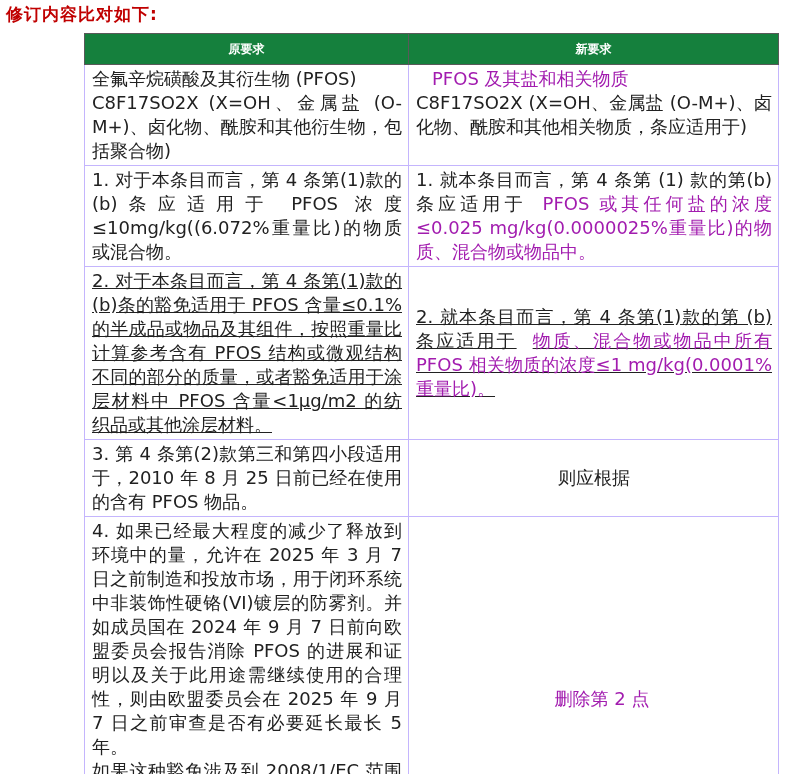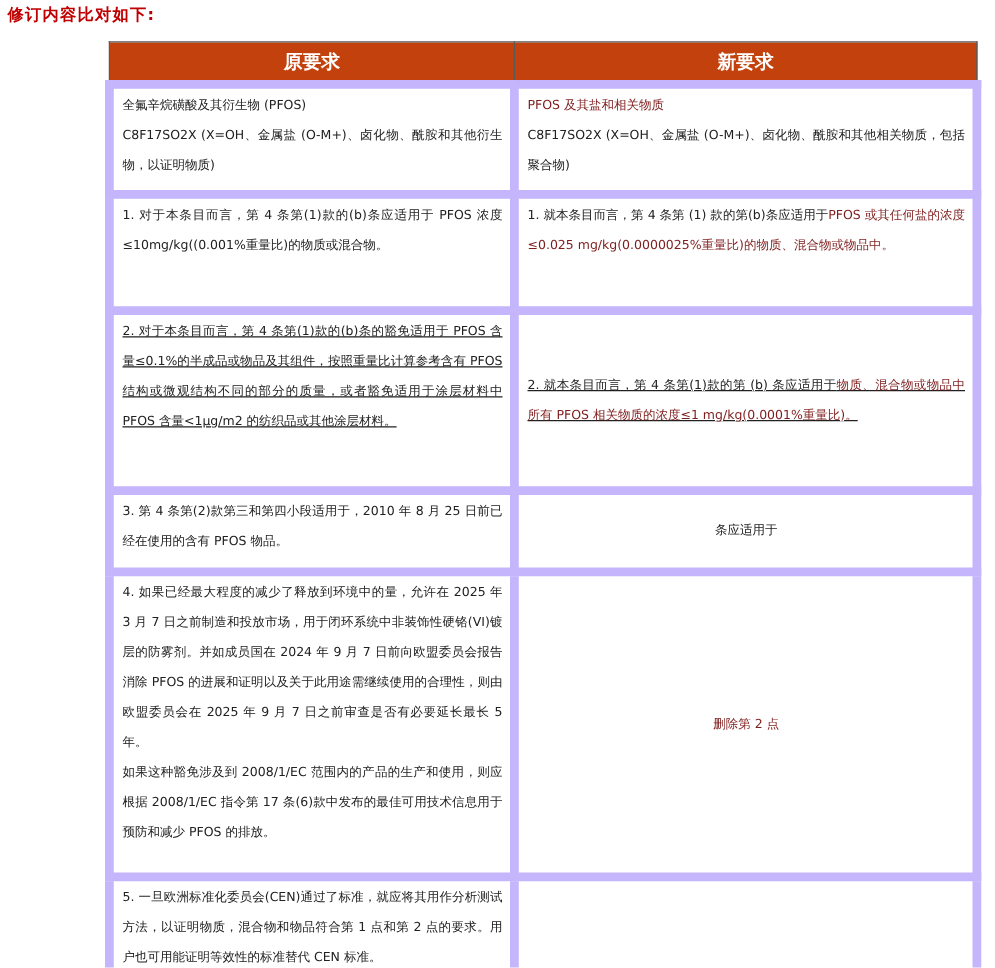--- a/index.html
+++ b/index.html
@@ -13,56 +13,56 @@
     position: relative;
     font-family: "DejaVu Sans", sans-serif;
     color: #212121;
     overflow: hidden;
   }
   .doc-title {
     position: absolute;
     left: 6px;
     top: 3px;
     margin: 0;
-    font-size: 13px;
+    font-size: 17px;
     font-weight: bold;
     color: #C00000;
     letter-spacing: 1px;
   }
   table.cmp {
     position: absolute;
     left: 84px;
     top: 33px;
     width: 694px;
     border-collapse: collapse;
     table-layout: fixed;
   }
   col.c1 { width: 324px; }
   col.c2 { width: 370px; }
   th {
-    background: #c2410c;
+    background: #15803d;
     color: #ffffff;
-    font-size: 15px;
+    font-size: 12px;
     font-weight: bold;
     text-align: center;
     height: 28px;
     border: 1px solid #595959;
     padding: 1px 20px;
   }
   td {
-    border: 7px solid #c4b5fd;
+    border: 1px solid #c4b5fd;
     vertical-align: top;
     padding: 2px 6px 2px 7px;
-    font-size: 10px;
+    font-size: 18px;
     line-height: 24px;
     text-align: justify;
     word-break: break-word;
   }
   td p { margin: 0; }
-  .red { color: #7f1d1d; }
+  .red { color: #a21caf; margin-left: 16px; }
   .vmid { vertical-align: middle; }
   .ctr { text-align: center; vertical-align: middle; }
   tr.r1 td { height: 77px; }
   tr.r2 td { height: 82px; }
   tr.r3 td { height: 133px; text-decoration: underline; }
   tr.r4 td { height: 54px; }
   tr.r5 td { height: 233px; }
   tr.r6 td { height: 96px; }
 </style>
 </head>
@@ -78,52 +78,52 @@
   <thead>
     <tr>
       <th>原要求</th>
       <th>新要求</th>
     </tr>
   </thead>
   <tbody>
     <tr class="r1">
       <td>
         <p>全氟辛烷磺酸及其衍生物 (PFOS)</p>
-        <p>C8F17SO2X (X=OH、金属盐 (O-M+)、卤化物、酰胺和其他衍生物，以证明物质)</p>
+        <p>C8F17SO2X (X=OH、金属盐 (O-M+)、卤化物、酰胺和其他衍生物，包括聚合物)</p>
       </td>
       <td>
         <p class="red">PFOS 及其盐和相关物质</p>
-        <p>C8F17SO2X (X=OH、金属盐 (O-M+)、卤化物、酰胺和其他相关物质，包括聚合物)</p>
+        <p>C8F17SO2X (X=OH、金属盐 (O-M+)、卤化物、酰胺和其他相关物质，条应适用于)</p>
       </td>
     </tr>
 
     <tr class="r2">
       <td>
-        <p>1. 对于本条目而言，第 4 条第(1)款的(b)条应适用于 PFOS 浓度≤10mg/kg((0.001%重量比)的物质或混合物。</p>
+        <p>1. 对于本条目而言，第 4 条第(1)款的(b)条应适用于 PFOS 浓度≤10mg/kg((6.072%重量比)的物质或混合物。</p>
       </td>
       <td>
         <p><span>1. 就本条目而言，第 4 条第 (1) 款的第(b)条应适用于</span><span class="red">PFOS 或其任何盐的浓度≤0.025 mg/kg(0.0000025%重量比)的物质、混合物或物品中。</span></p>
       </td>
     </tr>
 
     <tr class="r3">
       <td>
         <p>2. 对于本条目而言，第 4 条第(1)款的(b)条的豁免适用于 PFOS 含量≤0.1%的半成品或物品及其组件，按照重量比计算参考含有 PFOS 结构或微观结构不同的部分的质量，或者豁免适用于涂层材料中 PFOS 含量&lt;1μg/m2 的纺织品或其他涂层材料。</p>
       </td>
       <td class="vmid">
         <p><span>2. 就本条目而言，第 4 条第(1)款的第 (b) 条应适用于</span><span class="red">物质、混合物或物品中所有 PFOS 相关物质的浓度≤1 mg/kg(0.0001%重量比)。</span></p>
       </td>
     </tr>
 
     <tr class="r4">
       <td>
         <p>3. 第 4 条第(2)款第三和第四小段适用于，2010 年 8 月 25 日前已经在使用的含有 PFOS 物品。</p>
       </td>
       <td class="ctr">
-        <p>条应适用于</p>
+        <p>则应根据</p>
       </td>
     </tr>
 
     <tr class="r5">
       <td>
         <p>4. 如果已经最大程度的减少了释放到环境中的量，允许在 2025 年 3 月 7 日之前制造和投放市场，用于闭环系统中非装饰性硬铬(VI)镀层的防雾剂。并如成员国在 2024 年 9 月 7 日前向欧盟委员会报告消除 PFOS 的进展和证明以及关于此用途需继续使用的合理性，则由欧盟委员会在 2025 年 9 月 7 日之前审查是否有必要延长最长 5 年。</p>
         <p>如果这种豁免涉及到 2008/1/EC 范围内的产品的生产和使用，则应根据 2008/1/EC 指令第 17 条(6)款中发布的最佳可用技术信息用于预防和减少 PFOS 的排放。</p>
       </td>
       <td class="ctr">
         <p class="red">删除第 2 点</p>

